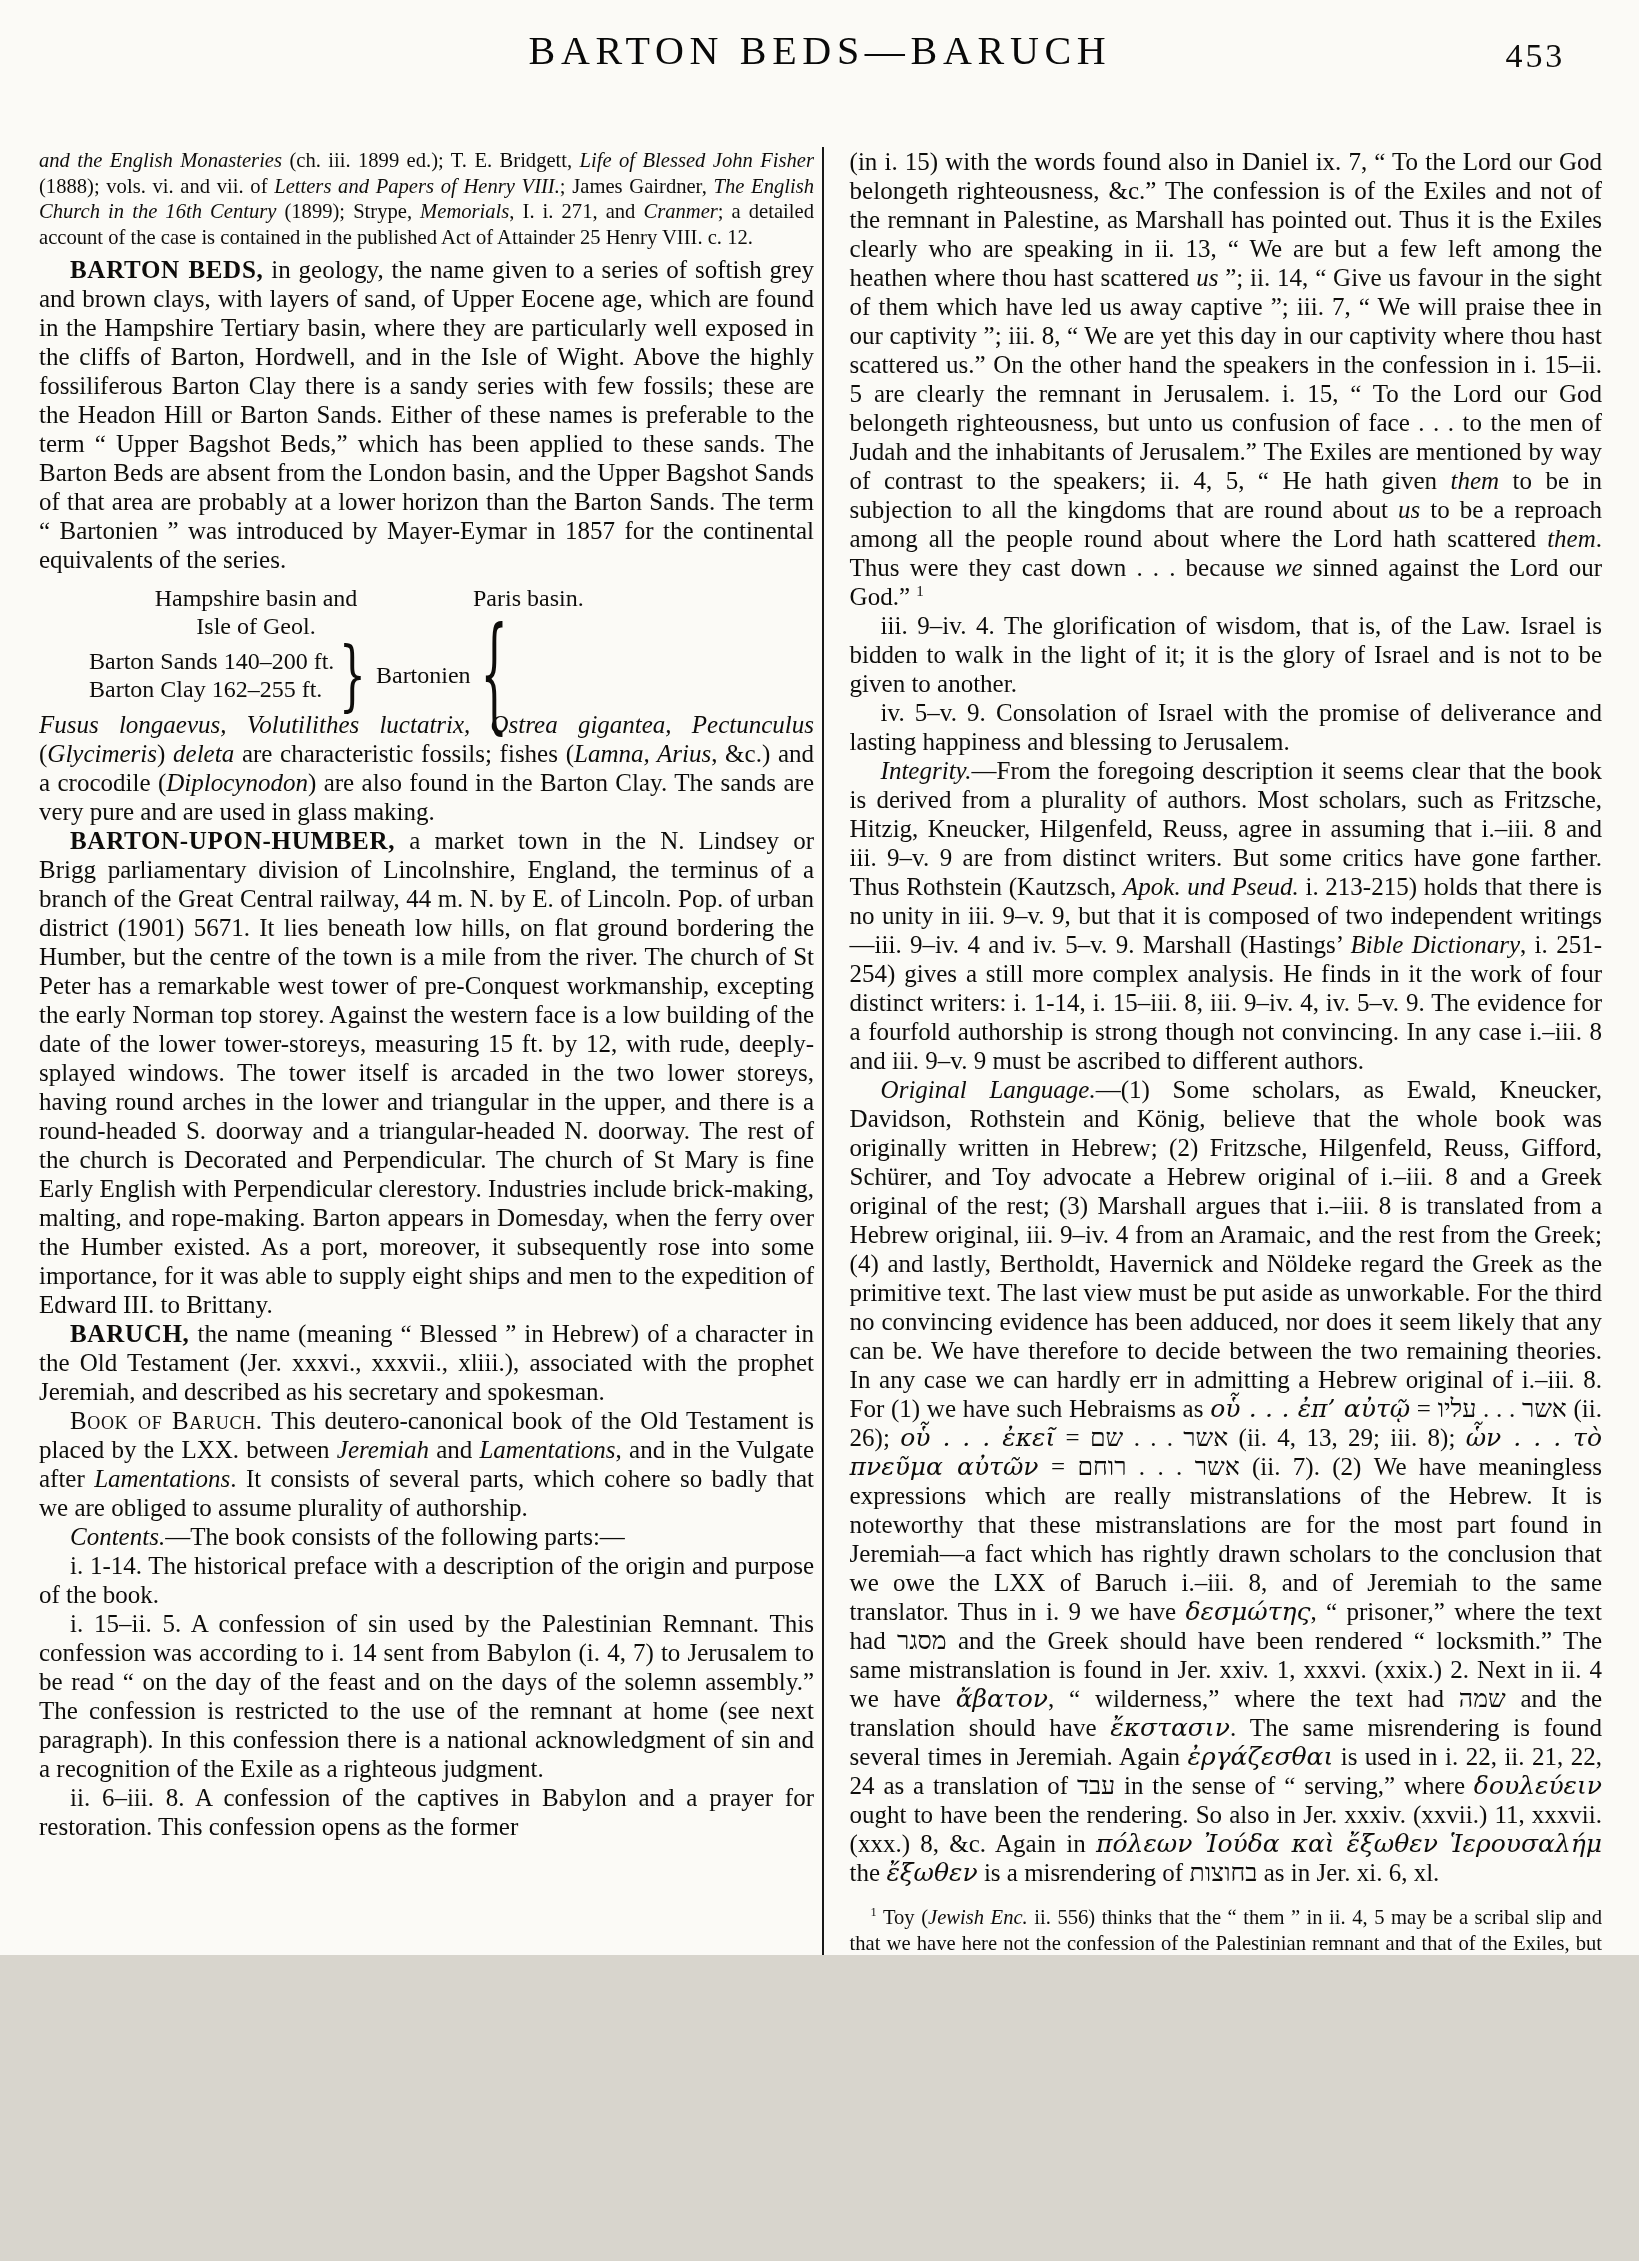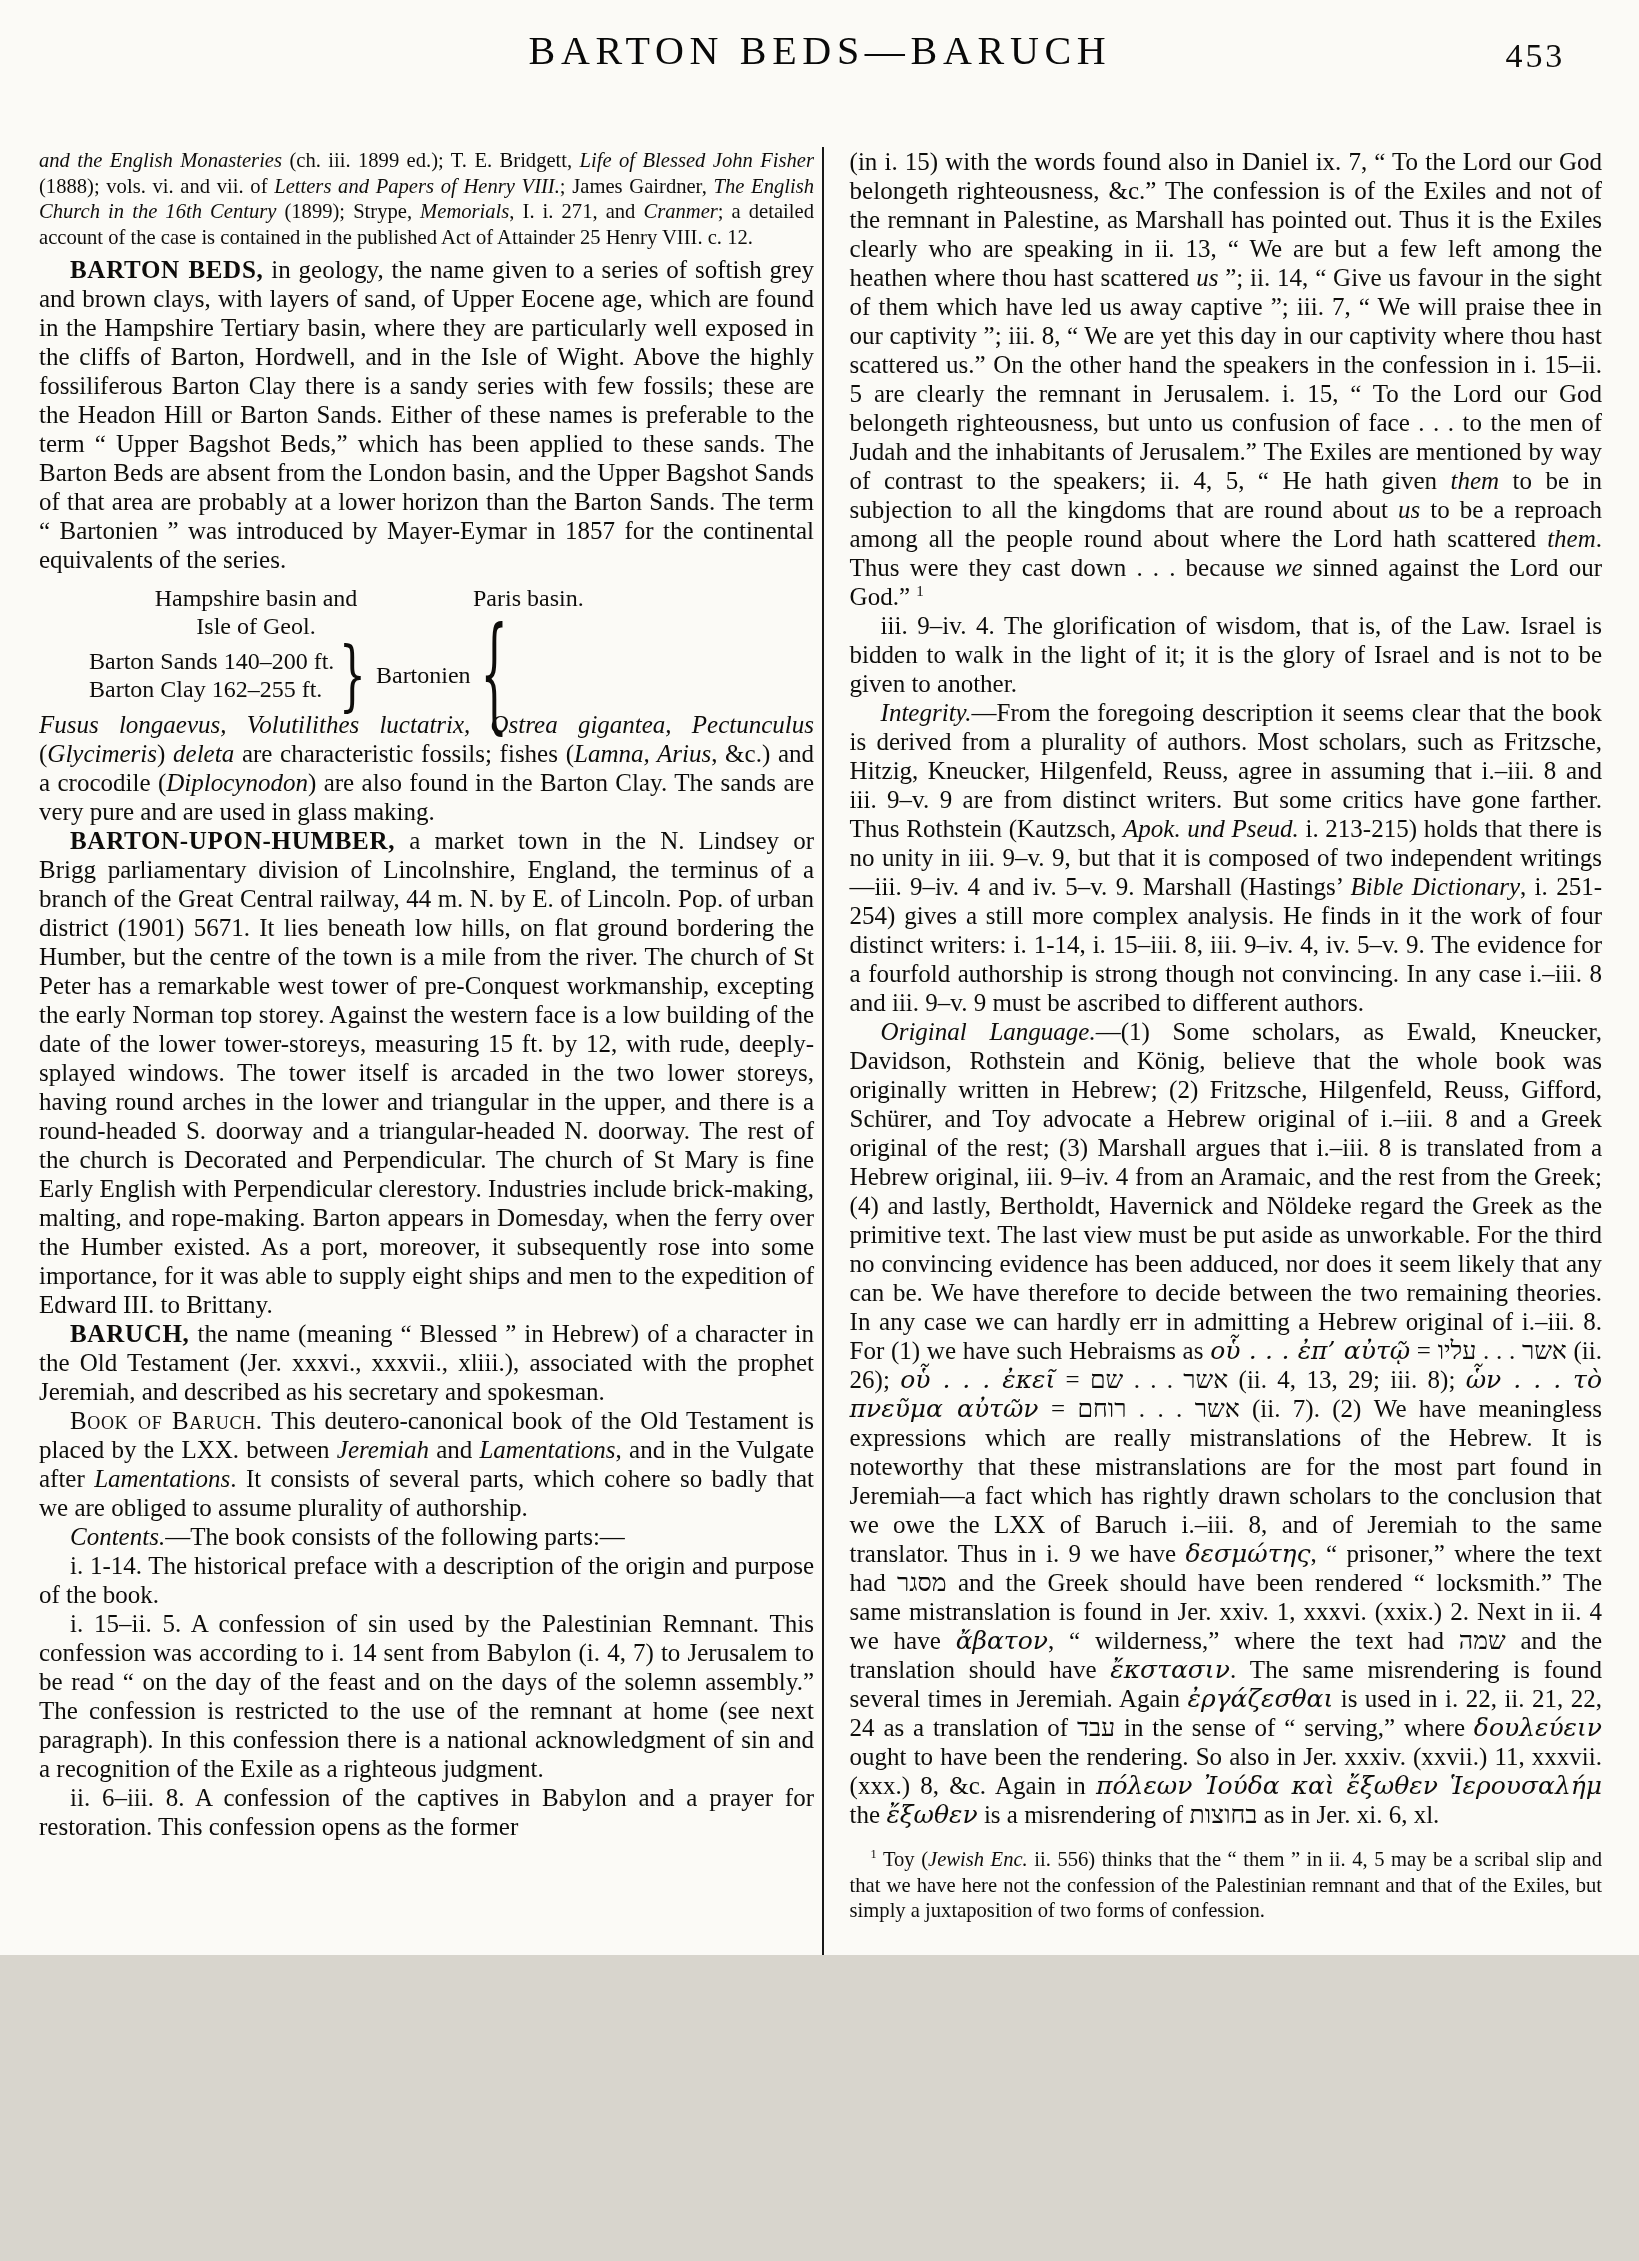--- a/index.html
+++ b/index.html
@@ -123,19 +123,20 @@
         <p class="para indent"><span class="run-b">BARUCH,</span> the name (meaning “ Blessed ” in Hebrew) of a character in the Old Testament (Jer. xxxvi., xxxvii., xliii.), associated with the prophet Jeremiah, and described as his secretary and spokesman.</p>
         <p class="para indent"><span class="run-sc">Book of Baruch.</span> This deutero-canonical book of the Old Testament is placed by the LXX. between <span class="run-i">Jeremiah</span> and <span class="run-i">Lamentations</span>, and in the Vulgate after <span class="run-i">Lamentations</span>. It consists of several parts, which cohere so badly that we are obliged to assume plurality of authorship.</p>
         <p class="para indent"><span class="run-i">Contents.</span>—The book consists of the following parts:—</p>
         <p class="para indent">i. 1-14. The historical preface with a description of the origin and purpose of the book.</p>
         <p class="para indent">i. 15–ii. 5. A confession of sin used by the Palestinian Remnant. This confession was according to i. 14 sent from Babylon (i. 4, 7) to Jerusalem to be read “ on the day of the feast and on the days of the solemn assembly.” The confession is restricted to the use of the remnant at home (see next paragraph). In this confession there is a national acknowledgment of sin and a recognition of the Exile as a righteous judgment.</p>
         <p class="para indent">ii. 6–iii. 8. A confession of the captives in Babylon and a prayer for restoration. This confession opens as the former</p>
       </div>
     <div class="column col-right" id="col-right">
         <p class="para">(in i. 15) with the words found also in Daniel ix. 7, “ To the Lord our God belongeth righteousness, &amp;c.” The confession is of the Exiles and not of the remnant in Palestine, as Marshall has pointed out. Thus it is the Exiles clearly who are speaking in ii. 13, “ We are but a few left among the heathen where thou hast scattered <span class="run-i">us</span> ”; ii. 14, “ Give us favour in the sight of them which have led us away captive ”; iii. 7, “ We will praise thee in our captivity ”; iii. 8, “ We are yet this day in our captivity where thou hast scattered us.” On the other hand the speakers in the confession in i. 15–ii. 5 are clearly the remnant in Jerusalem. i. 15, “ To the Lord our God belongeth righteousness, but unto us confusion of face . . . to the men of Judah and the inhabitants of Jerusalem.” The Exiles are mentioned by way of contrast to the speakers; ii. 4, 5, “ He hath given <span class="run-i">them</span> to be in subjection to all the kingdoms that are round about <span class="run-i">us</span> to be a reproach among all the people round about where the Lord hath scattered <span class="run-i">them</span>. Thus were they cast down . . . because <span class="run-i">we</span> sinned against the Lord our God.” <sup class="run-sup">1</sup></p>
         <p class="para indent">iii. 9–iv. 4. The glorification of wisdom, that is, of the Law. Israel is bidden to walk in the light of it; it is the glory of Israel and is not to be given to another.</p>
+        <p class="para indent">iv. 5–v. 9. Consolation of Israel with the promise of deliverance and lasting happiness and blessing to Jerusalem.</p>
         <p class="para indent"><span class="run-i">Integrity.</span>—From the foregoing description it seems clear that the book is derived from a plurality of authors. Most scholars, such as Fritzsche, Hitzig, Kneucker, Hilgenfeld, Reuss, agree in assuming that i.–iii. 8 and iii. 9–v. 9 are from distinct writers. But some critics have gone farther. Thus Rothstein (Kautzsch, <span class="run-i">Apok. und Pseud.</span> i. 213-215) holds that there is no unity in iii. 9–v. 9, but that it is composed of two independent writings—iii. 9–iv. 4 and iv. 5–v. 9. Marshall (Hastings’ <span class="run-i">Bible Dictionary</span>, i. 251-254) gives a still more complex analysis. He finds in it the work of four distinct writers: i. 1-14, i. 15–iii. 8, iii. 9–iv. 4, iv. 5–v. 9. The evidence for a fourfold authorship is strong though not convincing. In any case i.–iii. 8 and iii. 9–v. 9 must be ascribed to different authors.</p>
         <p class="para indent"><span class="run-i">Original Language.</span>—(1) Some scholars, as Ewald, Kneucker, Davidson, Rothstein and König, believe that the whole book was originally written in Hebrew; (2) Fritzsche, Hilgenfeld, Reuss, Gifford, Schürer, and Toy advocate a Hebrew original of i.–iii. 8 and a Greek original of the rest; (3) Marshall argues that i.–iii. 8 is translated from a Hebrew original, iii. 9–iv. 4 from an Aramaic, and the rest from the Greek; (4) and lastly, Bertholdt, Havernick and Nöldeke regard the Greek as the primitive text. The last view must be put aside as unworkable. For the third no convincing evidence has been adduced, nor does it seem likely that any can be. We have therefore to decide between the two remaining theories. In any case we can hardly err in admitting a Hebrew original of i.–iii. 8. For (1) we have such Hebraisms as <span class="run-g">οὗ . . . ἐπ’ αὐτῷ</span> = <span class="run-h" dir="rtl">עליו</span> . . . <span class="run-h" dir="rtl">אשר</span> (ii. 26); <span class="run-g">οὗ . . . ἐκεῖ</span> = <span class="run-h" dir="rtl">שם</span> . . . <span class="run-h" dir="rtl">אשר</span> (ii. 4, 13, 29; iii. 8); <span class="run-g">ὧν . . . τὸ πνεῦμα αὐτῶν</span> = <span class="run-h" dir="rtl">רוחם</span> . . . <span class="run-h" dir="rtl">אשר</span> (ii. 7). (2) We have meaningless expressions which are really mistranslations of the Hebrew. It is noteworthy that these mistranslations are for the most part found in Jeremiah—a fact which has rightly drawn scholars to the conclusion that we owe the LXX of Baruch i.–iii. 8, and of Jeremiah to the same translator. Thus in i. 9 we have <span class="run-g">δεσμώτης</span>, “ prisoner,” where the text had <span class="run-h" dir="rtl">מסגר</span> and the Greek should have been rendered “ locksmith.” The same mistranslation is found in Jer. xxiv. 1, xxxvi. (xxix.) 2. Next in ii. 4 we have <span class="run-g">ἄβατον</span>, “ wilderness,” where the text had <span class="run-h" dir="rtl">שמה</span> and the translation should have <span class="run-g">ἔκστασιν</span>. The same misrendering is found several times in Jeremiah. Again <span class="run-g">ἐργάζεσθαι</span> is used in i. 22, ii. 21, 22, 24 as a translation of <span class="run-h" dir="rtl">עבד</span> in the sense of “ serving,” where <span class="run-g">δουλεύειν</span> ought to have been the rendering. So also in Jer. xxxiv. (xxvii.) 11, xxxvii. (xxx.) 8, &amp;c. Again in <span class="run-g">πόλεων Ἰούδα καὶ ἔξωθεν Ἱερουσαλήμ</span> the <span class="run-g">ἔξωθεν</span> is a misrendering of <span class="run-h" dir="rtl">בחוצות</span> as in Jer. xi. 6, xl.</p>
         <p class="para-small footnote indent"><sup class="run-sup">1</sup> Toy (<span class="run-i">Jewish Enc.</span> ii. 556) thinks that the “ them ” in ii. 4, 5 may be a scribal slip and that we have here not the confession of the Palestinian remnant and that of the Exiles, but simply a juxtaposition of two forms of confession.</p>
       </div>
   </div>
 </div>
 
 
 </body></html>

